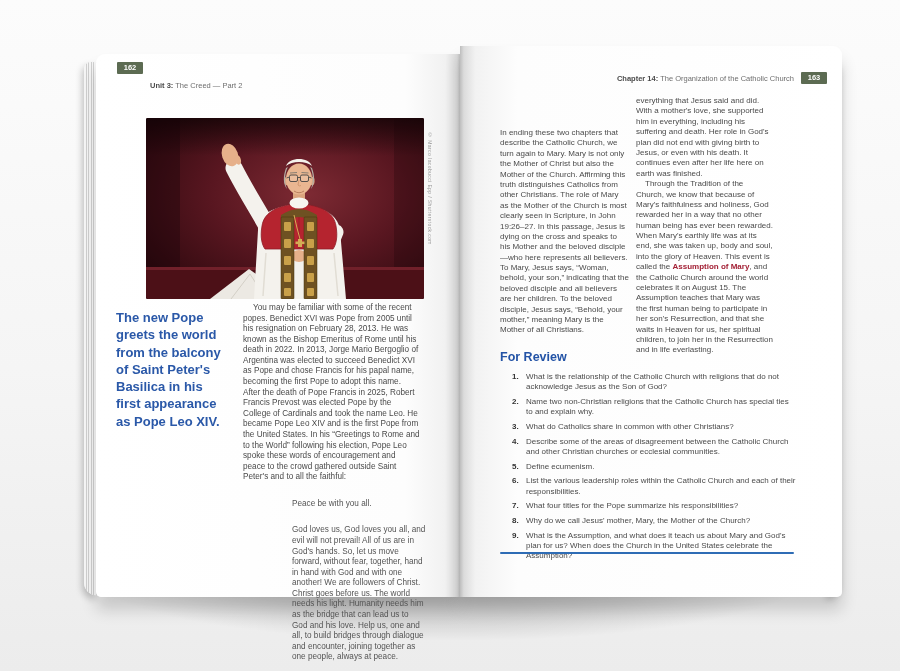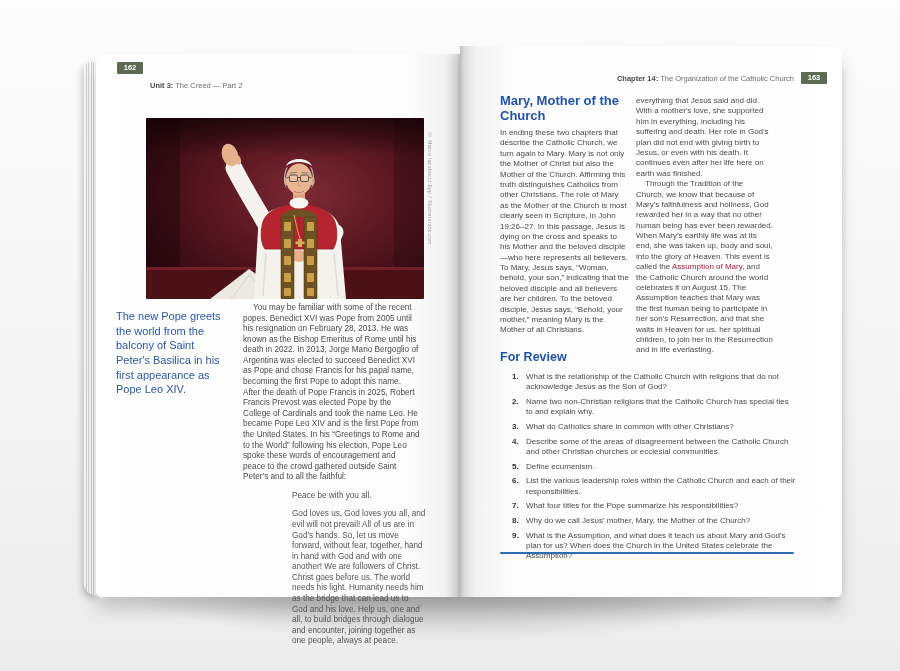--- a/index.html
+++ b/index.html
@@ -26,34 +26,34 @@
   .tab-left{left:21px;top:8px;}
   .tab-right{left:341px;top:26px;}
   .runhead{position:absolute;font-size:7.5px;color:#6e6e6e;white-space:nowrap;}
   .runhead b{color:#4a4a4a;}
   .runhead-left{left:54px;top:27px;}
   .runhead-right{right:48px;top:28px;text-align:right;}
   .photo{position:absolute;left:50px;top:64px;width:278px;height:181px;border-radius:2px;
          overflow:hidden;background:#3a0d13;}
   .credit{position:absolute;left:331px;top:78px;font-size:5px;color:#9c9c9c;
          writing-mode:vertical-rl;letter-spacing:.4px;}
-  .caption{position:absolute;left:20px;top:255px;width:113px;font-size:11px;line-height:1.33;
-         color:#2a58a8;font-weight:normal;}
+  .caption{position:absolute;left:20px;top:255px;width:113px;font-size:13px;line-height:1.33;
+         color:#2a58a8;font-weight:bold;}
   .lp-body{position:absolute;left:139px;top:249px;width:193px;font-size:8.2px;line-height:1.29;color:#4a4a4a;}
   .lp-body .p1{text-indent:10px;margin:0 8px 8px;}
   .quote{margin-left:13px;width:178px;color:#545454;}
-  .quote p{margin:0 0 8px;padding-left:44px;}
+  .quote p{margin:16px 0 8px;padding-left:44px;}
   .section-title{position:absolute;left:40px;top:48px;width:130px;font-size:13px;line-height:1.12;
          color:#2353a6;font-weight:bold;margin:0;}
   .rp-col{position:absolute;width:130px;font-size:8px;line-height:1.3;color:#4a4a4a;}
   .rp-col p{margin:0 0 0;}
   .rp-col .pind{text-indent:9px;}
   .col1{left:40px;top:82px;width:129px;}
   .col2{left:176px;top:50px;width:137px;}
-  .term{color:#a32035;font-weight:normal;}
+  .term{color:#a32035;font-weight:bold;}
   .review-title{position:absolute;left:40px;top:304px;font-size:12.5px;color:#2353a6;font-weight:bold;margin:0;}
   .review-list{position:absolute;left:52px;top:326px;width:284px;margin:0;padding:0;list-style:none;}
   .review-list li{display:flex;gap:5px;font-size:8px;line-height:1.28;color:#4a4a4a;margin-bottom:4.5px;}
   .review-list .num{font-weight:bold;color:#333;min-width:9px;flex:none;}
   .def-rule{position:absolute;left:40px;top:506px;width:294px;height:2px;background:#2e6cb5;border-radius:1px;}
   .definition{position:absolute;left:40px;top:512px;width:294px;font-size:8px;line-height:1.3;color:#4a4a4a;margin:0;}
 </style>
 </head>
 <body>
 
@@ -155,21 +155,20 @@
       <p>Peace be with you all.</p>
           <p>God loves us, God loves you all, and evil will not prevail! All of us are in God's hands. So, let us move forward, without fear, together, hand in hand with God and with one another! We are followers of Christ. Christ goes before us. The world needs his light. Humanity needs him as the bridge that can lead us to God and his love. Help us, one and all, to build bridges through dialogue and encounter, joining together as one people, always at peace.</p>
         </div>
     </div>
   </div>
 
   <div class="page page-right">
     <div class="tab tab-right">163</div>
     <div class="runhead runhead-right"><b>Chapter 14:</b><span> The Organization of the Catholic Church</span></div>
 
-    <h2 class="section-title">Mary, Mother of the Church</h2>
 
     <div class="rp-col col1">
       <p>In ending these two chapters that describe the Catholic Church, we turn again to Mary. Mary is not only the Mother of Christ but also the Mother of the Church. Affirming this truth distinguishes Catholics from other Christians. The role of Mary as the Mother of the Church is most clearly seen in Scripture, in John 19:26–27. In this passage, Jesus is dying on the cross and speaks to his Mother and the beloved disciple—who here represents all believers. To Mary, Jesus says, “Woman, behold, your son,” indicating that the beloved disciple and all believers are her children. To the beloved disciple, Jesus says, “Behold, your mother,” meaning Mary is the Mother of all Christians.</p>
     </div>
 
     <div class="rp-col col2">
       <p>everything that Jesus said and did. With a mother's love, she supported him in everything, including his suffering and death. Her role in God's plan did not end with giving birth to Jesus, or even with his death. It continues even after her life here on earth was finished.</p>
       <p class="pind"><span>Through the Tradition of the Church, we know that because of Mary's faithfulness and holiness, God rewarded her in a way that no other human being has ever been rewarded. When Mary's earthly life was at its end, she was taken up, body and soul, into the glory of Heaven. This event is called the </span><span class="term">Assumption of Mary</span><span>, and the Catholic Church around the world celebrates it on August 15. The Assumption teaches that Mary was the first human being to participate in her son's Resurrection, and that she waits in Heaven for us, her spiritual children, to join her in the Resurrection and in life everlasting.</span></p>
     </div>
 

